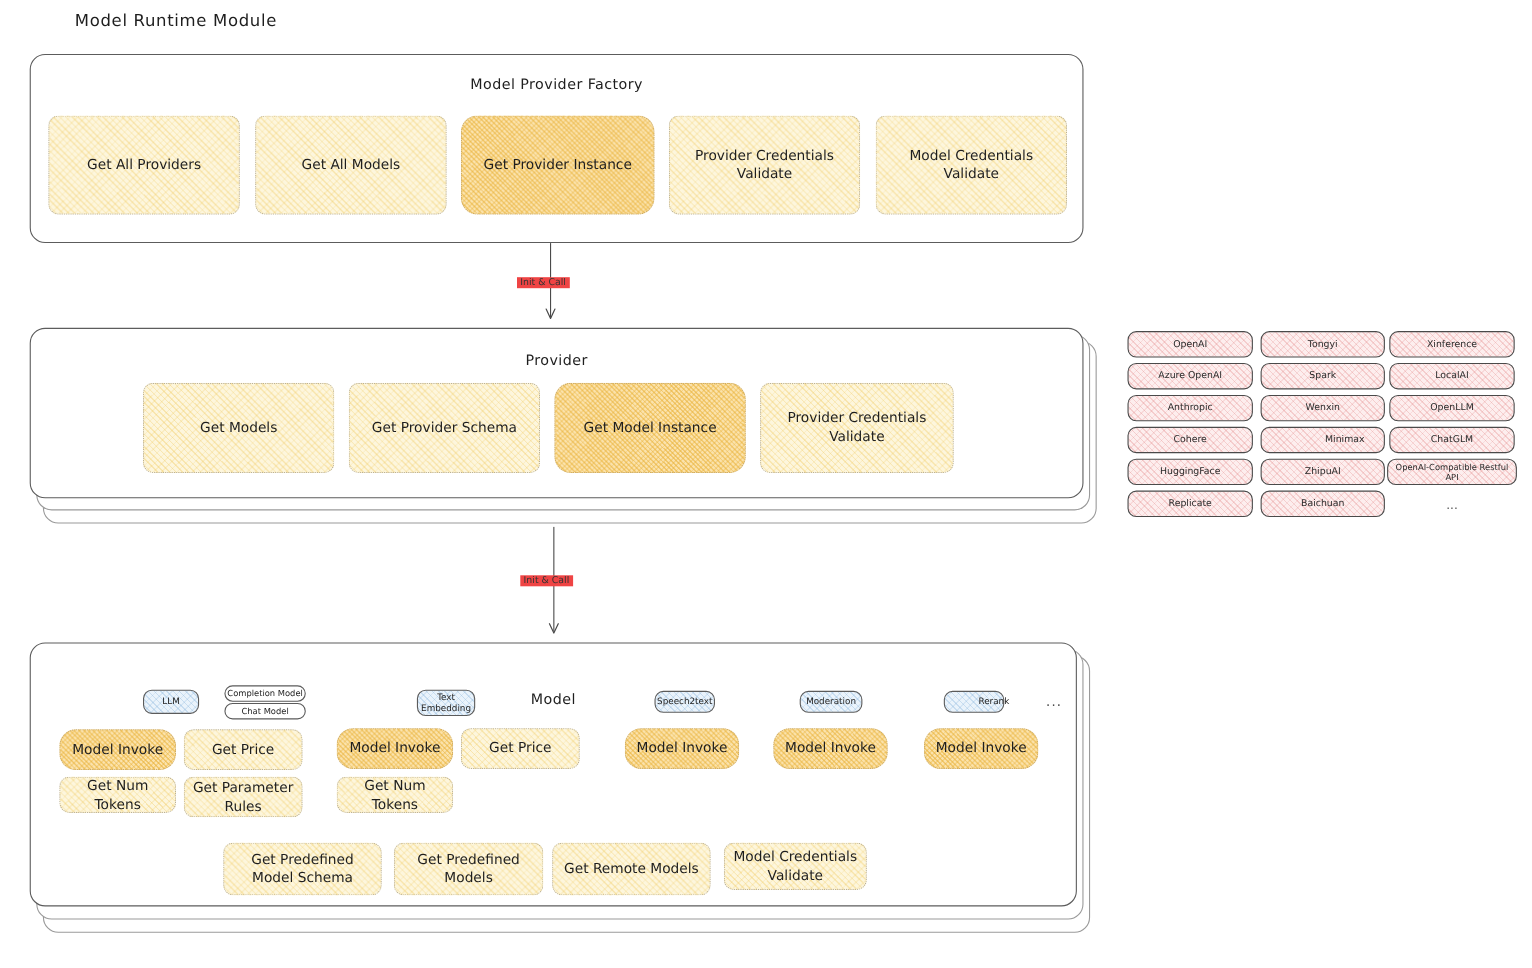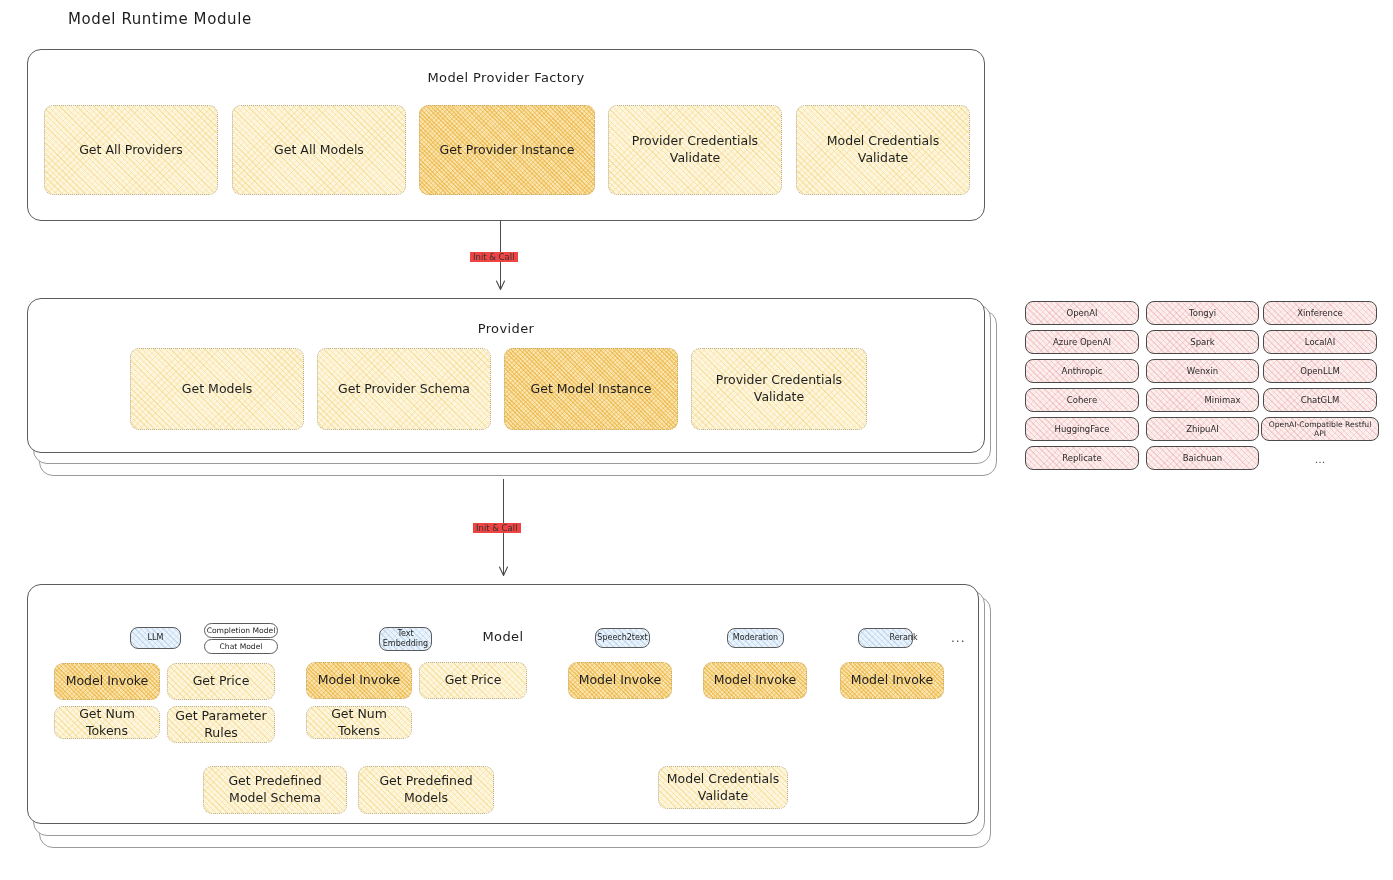--- a/index.html
+++ b/index.html
@@ -61,20 +61,21 @@
     background-image:
       repeating-linear-gradient(45deg, rgba(240,200,90,.38) 0 1px, rgba(0,0,0,0) 1px 4px),
       repeating-linear-gradient(-45deg, rgba(240,200,90,.22) 0 1px, rgba(0,0,0,0) 1px 5px);
   }
   .node.hl{
     background-color:#fbe3ad;
     border-color:#c9ab6d;
     background-image:
       repeating-linear-gradient(45deg, rgba(232,175,50,.55) 0 1.2px, rgba(0,0,0,0) 1.2px 3px),
       repeating-linear-gradient(-45deg, rgba(232,175,50,.35) 0 1.2px, rgba(0,0,0,0) 1.2px 3.4px);
+    border-radius: 15px;
   }
 
   
   .chip{
     position:absolute;
     box-sizing:border-box;
     border:1.1px solid #4a4a4a;
     border-radius:8px;
     display:flex;align-items:center;justify-content:center;
     font-size:8.5px;
@@ -215,15 +216,16 @@
   <div class="node hl" style="left:306px;top:662px;width:106px;height:37px;">Model Invoke</div>
   <div class="node" style="left:419px;top:662px;width:108px;height:37px;">Get Price</div>
   <div class="node" style="left:306px;top:706px;width:106px;height:33px;">Get Num Tokens</div>
 
   <div class="node hl" style="left:568px;top:662px;width:104px;height:37px;">Model Invoke</div>
   <div class="node hl" style="left:703px;top:662px;width:104px;height:37px;">Model Invoke</div>
   <div class="node hl" style="left:840px;top:662px;width:104px;height:37px;">Model Invoke</div>
 
   <div class="node" style="left:203px;top:766px;width:144px;height:48px;">Get Predefined Model Schema</div>
   <div class="node" style="left:358px;top:766px;width:136px;height:48px;">Get Predefined Models</div>
+  <div class="node" style="left:502px;top:766px;width:144px;height:48px;">Get Remote Models</div>
   <div class="node" style="left:658px;top:766px;width:130px;height:43px;">Model Credentials Validate</div>
 
 </div>
 
 </body></html>

